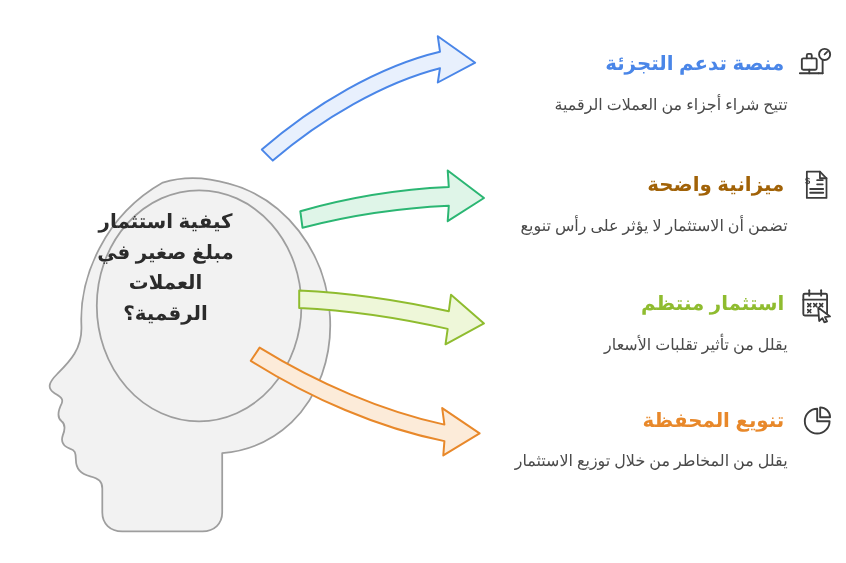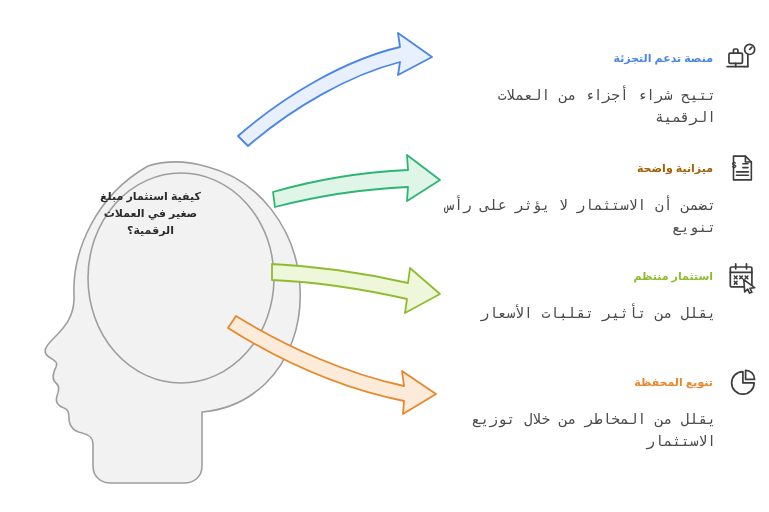--- a/index.html
+++ b/index.html
@@ -26,21 +26,21 @@
   }
   .head-text {
     position: absolute;
     left: 88px;
     top: 188px;
     width: 125px;
     text-align: center;
     direction: rtl;
     font-family: "Liberation Sans", "DejaVu Sans", sans-serif;
     font-weight: bold;
-    font-size: 11px;
+    font-size: 18px;
     line-height: 1.55;
     color: #2b2b2b;
   }
   .branch {
     position: absolute;
     left: 440px;
     width: 322px;
     direction: rtl;
     text-align: right;
   }
@@ -56,28 +56,28 @@
     flex: 0 0 auto;
     width: 40px;
     height: 40px;
     display: flex;
     align-items: center;
     justify-content: center;
   }
   .branch-title {
     font-family: "Liberation Sans", "DejaVu Sans", sans-serif;
     font-weight: bold;
-    font-size: 11px;
+    font-size: 18px;
     letter-spacing: 0;
     white-space: nowrap;
   }
   .branch-desc {
     margin-top: 6px;
     padding-right: 46px;
-    font-family: Liberation Mono, monospace;
+    font-family: Liberation Serif, serif;
     font-size: 14.5px;
     line-height: 1.5;
     color: #4a4a4a;
   }
   #branch-0 { top: 36px; }
   #branch-1 { top: 146px; }
   #branch-2 { top: 254px; }
   #branch-3 { top: 360px; }
 </style>
 </head>

